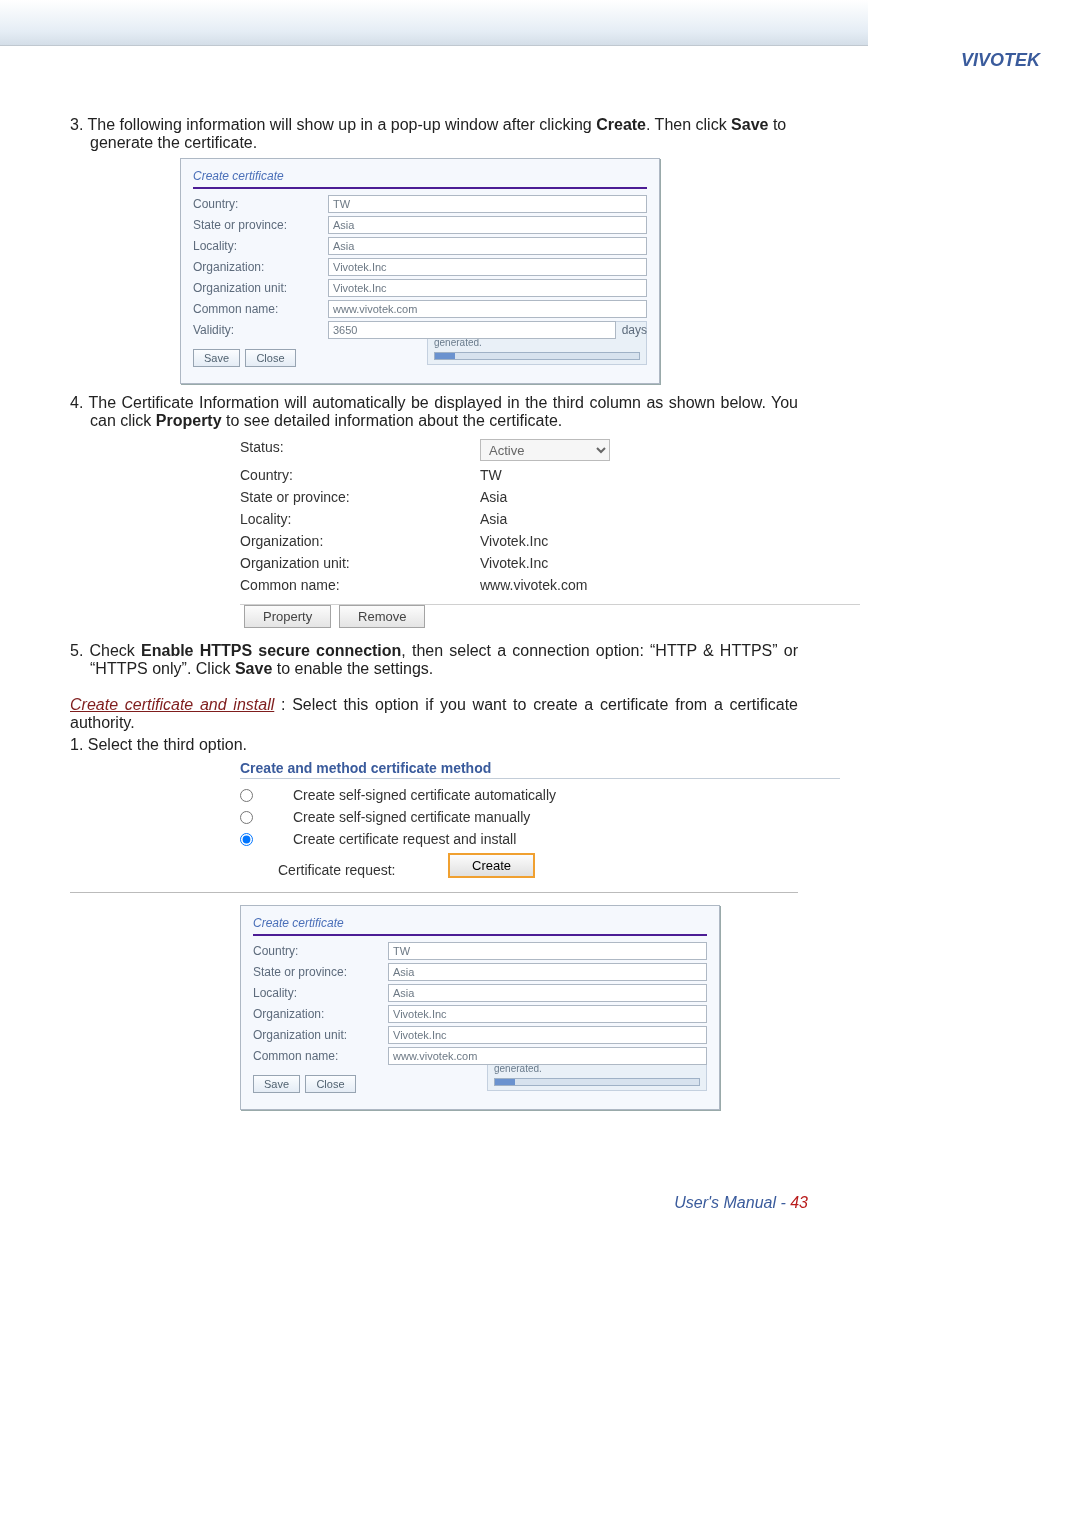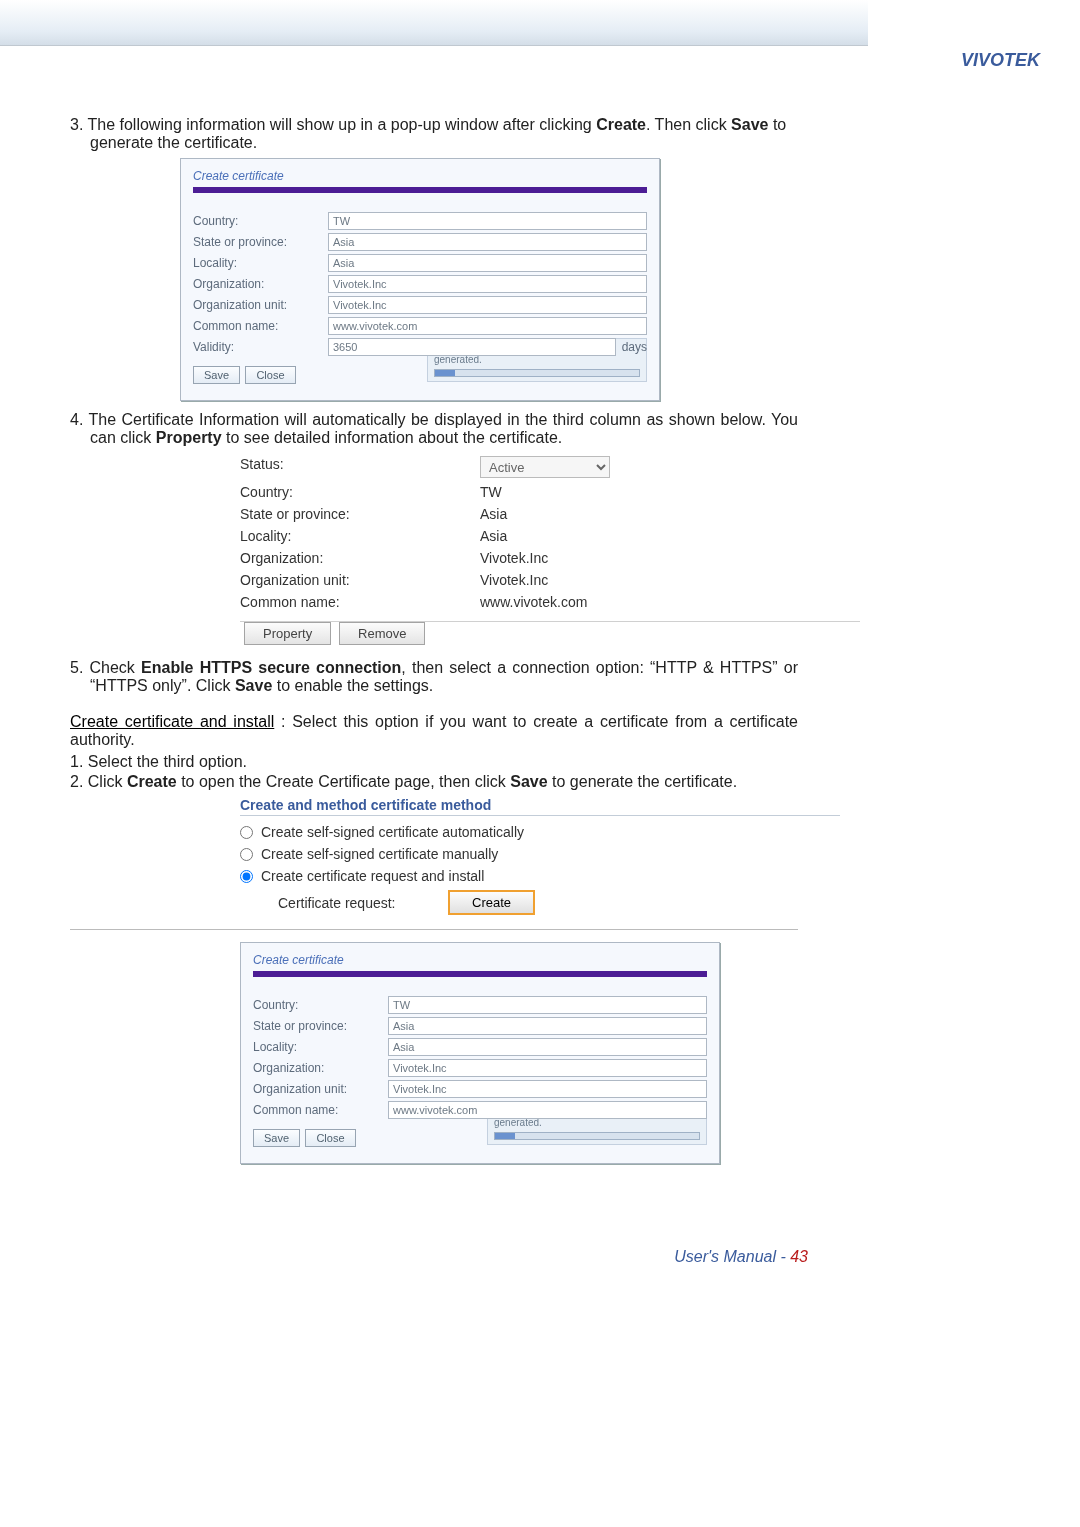--- a/index.html
+++ b/index.html
@@ -16,21 +16,21 @@
   .fig2 { display: block; margin: 6px 0 14px 170px; }
   .fig3 { display: block; margin: 6px 0 14px 170px; }
   .fig4 { display: block; margin: 6px 0 14px 170px; }
 
   
   .popup {
     width: 480px; border: 1px solid #aeb8c4; background:#f5f8fd;
     box-shadow: 1px 1px 0 #9aa;
     padding: 10px 12px 16px 12px; font-size: 12px; color:#5d6b7c;
   }
-  .popup .legend { color:#4a6fb8; font-style: italic; font-size:12px; border-bottom:6px solid #4c1d95; padding-bottom:4px; margin-bottom:19px; }
+  .popup .legend { color:#4a6fb8; font-style: italic; font-size:12px; border-bottom:2px solid #4c1d95; padding-bottom:4px; margin-bottom:6px; }
   .popup .row { display:flex; align-items:center; margin:3px 0; }
   .popup .lbl { width:135px; }
   .popup input[type=text] { flex:1; height:18px; border:1px solid #aeb8c4; background:#fff; padding:0 4px; font-size:11px; color:#6d7985;}
   .popup .val-short { width:60px; flex:none;}
   .popup .days { margin-left:6px;}
   .popup .buttons { margin-top:10px; }
   .popup .btn { display:inline-block; padding:2px 10px; font-size:11px; border:1px solid #97a4b2; background:linear-gradient(#fbfdff,#e4ecf5); color:#516270; margin-right:2px;}
   .popup .wait { float:right; width:220px; background:#e9f0f7; border:1px solid #c4d0df; padding:4px 6px; font-size:10px; color:#6a7b8c; margin-top:-28px;}
   .popup .progress { height:8px; border:1px solid #9fb1c6; background:#d7e2ee; margin-top:4px; position:relative;}
   .popup .progress .bar { height:100%; width:10%; background:#6a92cf;}
@@ -41,31 +41,31 @@
   .certinfo .lbl { width:240px; }
   .certinfo .val { flex:1; }
   .certinfo select { width:130px; height:22px; border:1px solid #bbb; background:#f6f6f6; font-size:13px; color:#666; padding:0 4px;}
   .certinfo hr { border:none; border-top:1px solid #d0d0d0; margin-top:8px;}
   .certinfo .btnbar { text-align:left; margin-top:0;}
   .certinfo .btn2 { display:inline-block; padding:3px 18px; font-size:13px; background:linear-gradient(#fcfcfc,#e4e4e4); border:1px solid #a4a4a4; color:#444; margin-left:4px;}
 
   
   .method { width:600px; font-size:14px; color:#333; }
   .method .legend { color:#3a5b9c; font-weight:bold; font-size:14px; border-bottom:1px solid #c3cdd8; padding-bottom:2px; margin-bottom:8px;}
-  .method .opt { display:flex; align-items:center; margin:6px 0; }
+  .method .opt { display:flex; align-items:center; margin:6px 0;gap:32px; }
   .method .opt input { margin-right:8px; }
-  .method .subrow { display:flex; align-items:center; margin:6px 0 6px 38px;}
+  .method .subrow { display:flex; align-items:flex-end; margin:6px 0 6px 38px;}
   .method .sublbl { width:170px; }
   .method .cbtn { padding:3px 22px; border:2px solid #f0a030; background:linear-gradient(#fcfcfc,#e0e0e0); font-size:13px;}
   .method .fileinput { width:200px; height:22px; border:1px solid #bbb; background:#fff;}
   .method .browse { padding:2px 10px; border:1px solid #888; background:linear-gradient(#fcfcfc,#e0e0e0); font-size:12px; margin-left:4px;}
   .method .upload { padding:2px 10px; border:1px solid #bbb; background:#eee; color:#999; font-size:12px; margin-left:2px;}
   hr.sep { margin:12px 0; border:none; border-top:1px solid #bbb;}
 
-  .heading-und { text-decoration: underline; color:#000000; font-weight:normal;}
+  .heading-und { text-decoration: underline; color:#7f1d1d; font-weight:normal;font-style:italic;}
   .section-heading { margin: 18px 0 4px 0; font-size:16px; }
   .substep { margin-left:0; padding-left:20px; text-indent:-20px; margin-bottom:2px;}
 
   .footer { text-align:right; padding:30px 60px 30px 0; font-style:italic; font-size:16px;}
   .footer .um { color:#3a5b9c; }
   .footer .pg { color:#b91c1c; }
 </style>
 </head>
 <body>
 
@@ -169,23 +169,20 @@
     </div>
 
     <p class="step just">
       <span>5. </span><span>Check </span><b>Enable HTTPS secure connection</b><span>, then select a connection option: “HTTP &amp; HTTPS” or “HTTPS only”. Click </span><b>Save</b><span> to enable the settings.</span>
     </p>
 
     <p class="section-heading just">
       <span class="heading-und">Create certificate and install</span><span> :  Select this option if you want to create a certificate from a certificate authority.</span>
     </p>
     <p class="substep">1. Select the third option.</p>
-    <p class="substep">
-      <span>2. </span><span>Click </span><b>Create</b><span> to open the Create Certificate page, then click </span><b>Save</b><span> to generate the certificate.</span>
-    </p>
 
     <div class="fig3">
       <div class="method">
         <div class="legend">Create and method certificate method</div>
         <label class="opt">
             <input type="radio" name="m" style="">
             <span>Create self-signed certificate automatically</span>
           </label>
         <label class="opt">
             <input type="radio" name="m" style="">

